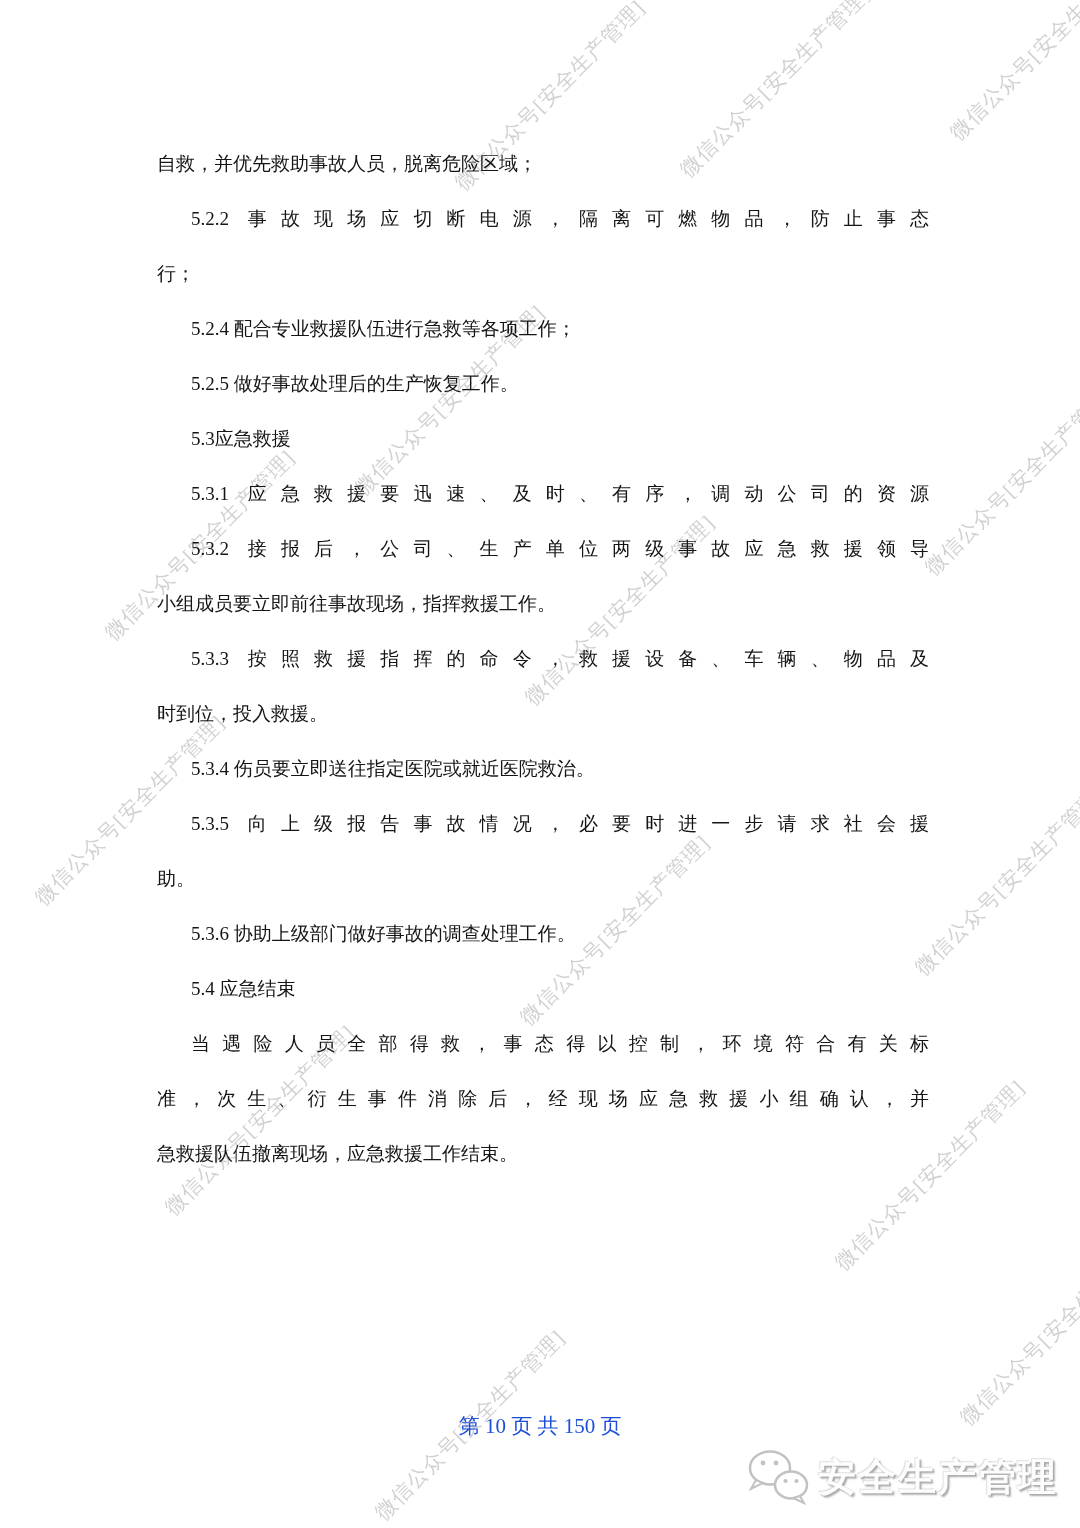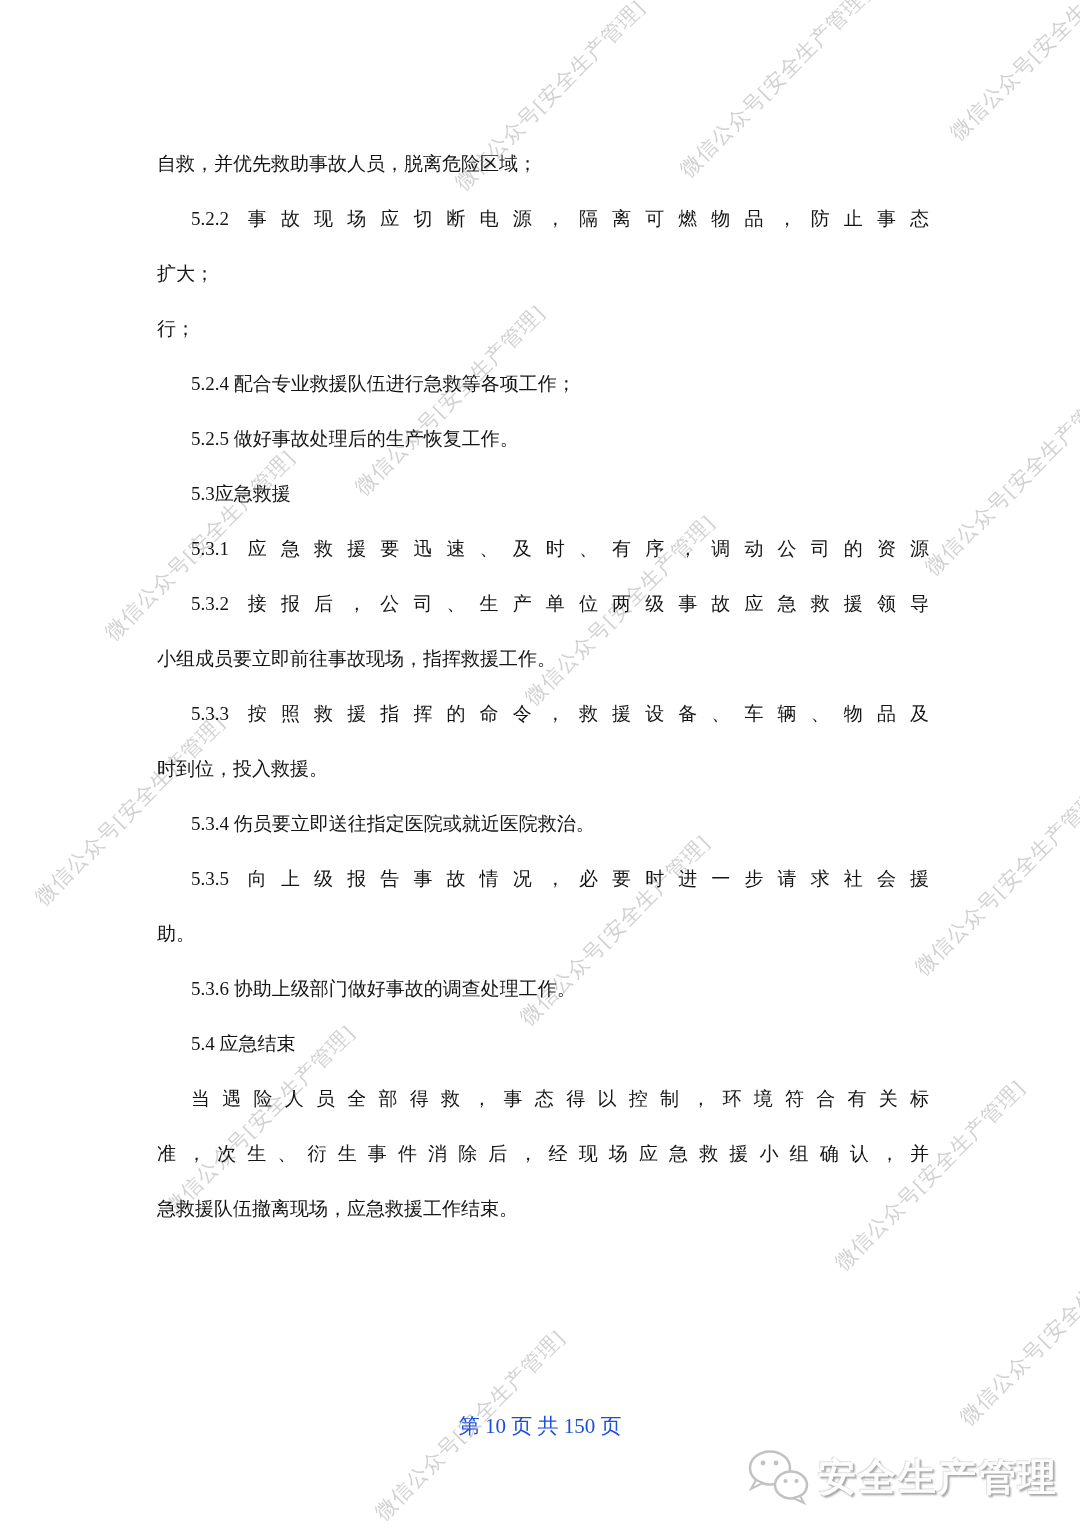--- a/index.html
+++ b/index.html
@@ -84,21 +84,20 @@
     <span class="wm" style="left:1010px;top:880px">微信公众号[安全生产管理]</span>
     <span class="wm" style="left:260px;top:1120px">微信公众号[安全生产管理]</span>
     <span class="wm" style="left:930px;top:1175px">微信公众号[安全生产管理]</span>
     <span class="wm" style="left:470px;top:1425px">微信公众号[安全生产管理]</span>
     <span class="wm" style="left:1055px;top:1330px">微信公众号[安全生产管理]</span>
   </div>
 
   <div class="doc-body">
     <div class="ln">自救，并优先救助事故人员，脱离危险区域；</div>
     <div class="ln ind full">5.2.2 事故现场应切断电源，隔离可燃物品，防止事态</div>
-    <div class="ln">扩大；</div>
     <div class="ln">行；</div>
     <div class="ln ind">5.2.4 配合专业救援队伍进行急救等各项工作；</div>
     <div class="ln ind">5.2.5 做好事故处理后的生产恢复工作。</div>
     <div class="ln ind bold">5.3应急救援</div>
     <div class="ln ind full">5.3.1 应急救援要迅速、及时、有序，调动公司的资源</div>
     <div class="ln ind full">5.3.2 接报后，公司、生产单位两级事故应急救援领导</div>
     <div class="ln">小组成员要立即前往事故现场，指挥救援工作。</div>
     <div class="ln ind full">5.3.3 按照救援指挥的命令，救援设备、车辆、物品及</div>
     <div class="ln">时到位，投入救援。</div>
     <div class="ln ind">5.3.4 伤员要立即送往指定医院或就近医院救治。</div>

